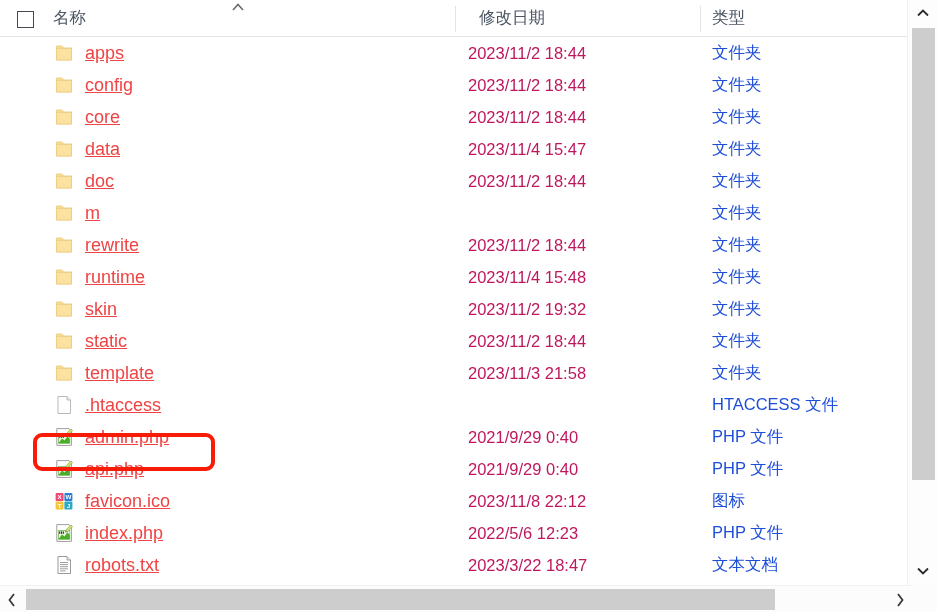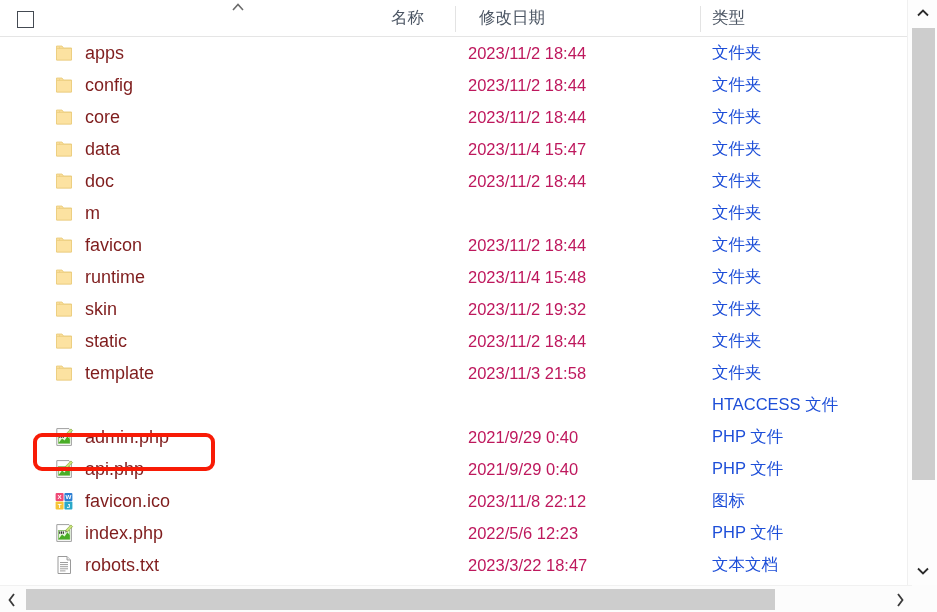--- a/index.html
+++ b/index.html
@@ -65,22 +65,23 @@
     width: 907px;
   }
   .cell-name {
     position: absolute;
     left: 53px; top: 0; height: 32px;
     display: flex; align-items: center;
     gap: 10px;
   }
   .cell-name .label {
     font-size: 18px;
-    color: #7f1d1d;
+    color: #ef4444;
     white-space: nowrap;
+    text-decoration: underline;
   }
   .cell-date {
     position: absolute;
     left: 468px; top: 0; height: 32px;
     display: flex; align-items: center;
     font-size: 16.5px;
     color: #be185d;
     white-space: nowrap;
   }
   .cell-type {
@@ -157,21 +158,21 @@
   svg { display: block; }
 </style>
 </head>
 <body>
 
 <div id="explorer">
 
   <div class="col-header">
     <div class="hdr-checkbox"></div>
 
-    <div class="hdr-cell" style="left:24px; width:400px;justify-content:flex-end;">
+    <div class="hdr-cell" style="left:40px; width:400px;">
       <span>名称</span>
     </div>
 
     <span class="sort-chevron">
       <svg width="16" height="12" viewBox="0 0 16 12">
         <polyline points="3,9 8,3.5 13,9" fill="none" stroke="#6b6b6b" stroke-width="1.6"></polyline>
       </svg>
     </span>
 
     <div class="hdr-divider" style="left:455px;"></div>
@@ -271,21 +272,21 @@
       </div>
       <div class="row">
         <div class="cell-name">
           <span class="icon">
             <svg width="22" height="22" viewBox="0 0 22 22">
               <path d="M3.5 4 H9 L10.6 6 H18.5 V18 H3.5 Z" fill="#fbdf9b" stroke="#e8c977" stroke-width="0.8"></path>
               <path d="M6.6 4.4 V17.6" stroke="#efd28c" stroke-width="1"></path>
               <path d="M3.5 6.4 H18.5 V18 H3.5 Z" fill="#fce2a1" stroke="#e9ca78" stroke-width="0.7"></path>
             </svg>
           </span>
-          <span class="label">favicon</span>
+          <span class="label">rewrite</span>
         </div>
         <div class="cell-date">2023/11/2 18:44</div>
         <div class="cell-type">文件夹</div>
       </div>
       <div class="row">
         <div class="cell-name">
           <span class="icon">
             <svg width="22" height="22" viewBox="0 0 22 22">
               <path d="M3.5 4 H9 L10.6 6 H18.5 V18 H3.5 Z" fill="#fbdf9b" stroke="#e8c977" stroke-width="0.8"></path>
               <path d="M6.6 4.4 V17.6" stroke="#efd28c" stroke-width="1"></path>
@@ -333,20 +334,29 @@
               <path d="M6.6 4.4 V17.6" stroke="#efd28c" stroke-width="1"></path>
               <path d="M3.5 6.4 H18.5 V18 H3.5 Z" fill="#fce2a1" stroke="#e9ca78" stroke-width="0.7"></path>
             </svg>
           </span>
           <span class="label">template</span>
         </div>
         <div class="cell-date">2023/11/3 21:58</div>
         <div class="cell-type">文件夹</div>
       </div>
       <div class="row">
+        <div class="cell-name">
+          <span class="icon">
+            <svg width="22" height="22" viewBox="0 0 22 22">
+              <path d="M5 2.5 H14 L17.5 6 V19.5 H5 Z" fill="#ffffff" stroke="#b9b9b9" stroke-width="1"></path>
+              <path d="M14 2.5 V6 H17.5" fill="#eeeeee" stroke="#b9b9b9" stroke-width="1"></path>
+            </svg>
+          </span>
+          <span class="label">.htaccess</span>
+        </div>
         <div class="cell-type">HTACCESS 文件</div>
       </div>
       <div class="row">
         <div class="cell-name">
           <span class="icon">
             <svg width="22" height="22" viewBox="0 0 22 22">
               <path d="M3.8 2.6 H16 L18.4 5 V19.4 H3.8 Z" fill="#ffffff" stroke="#9f9f9f" stroke-width="1"></path>
               <rect x="5.4" y="8.6" width="11.4" height="8.6" fill="#eaf7e0" stroke="#7ab85a" stroke-width="0.8"></rect>
               <path d="M5.4 17.2 L9 12.4 L11.6 14.6 L14.4 10.2 L16.8 13.2 V17.2 Z" fill="#49ad27"></path>
               <g fill="#2f2f2f">

